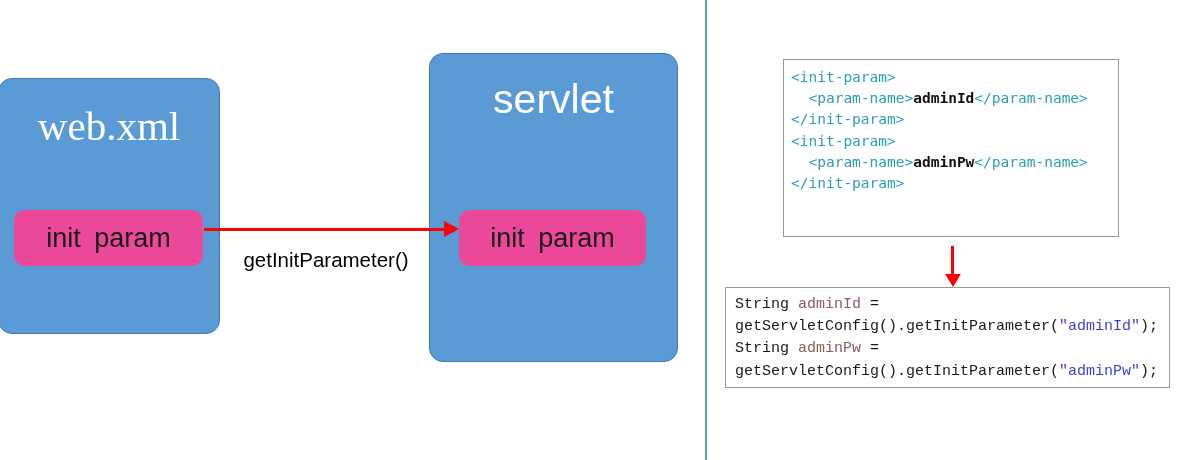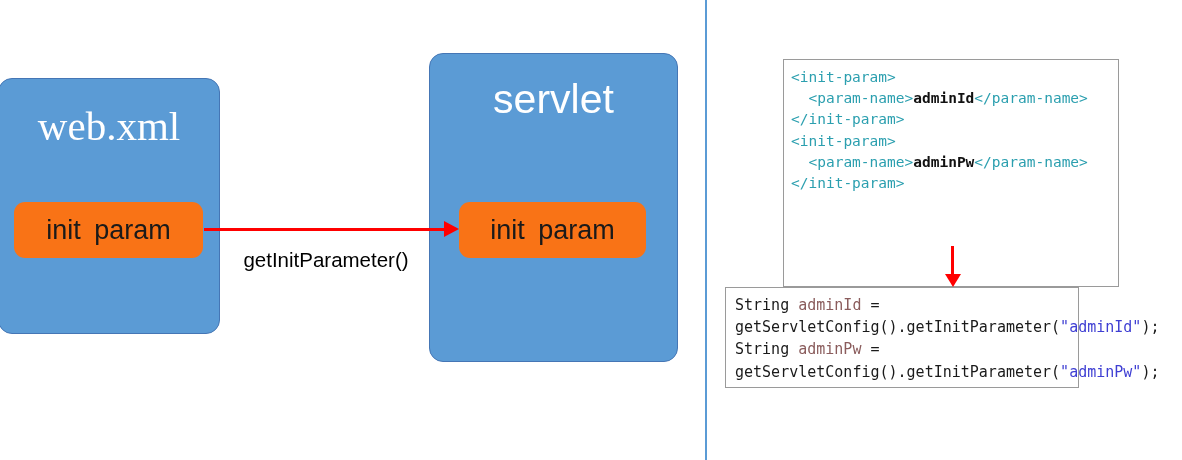--- a/index.html
+++ b/index.html
@@ -13,45 +13,45 @@
     box-sizing:border-box;
   }
   .box-webxml{left:-2px;top:78px;width:222px;height:256px;}
   .box-servlet{left:429px;top:53px;width:249px;height:309px;}
   .box-title{
     color:#ffffff;text-align:center;font-size:41px;font-weight:400;line-height:1.05;
   }
   .box-webxml .box-title{margin-top:26px;font-family:Liberation Serif, serif;}
   .box-servlet .box-title{margin-top:24px;text-align:center;}
   .white-chip{
-    position:absolute;background:#f97316;border-radius:11px;
+    position:absolute;background:#ec4899;border-radius:11px;
     display:flex;align-items:center;justify-content:center;
-    font-size:27px;color:#1a1a1a;word-spacing:6px;
+    font-size:27px;color:#1a1a1a;word-spacing:6px;margin-top:8px;
   }
   .chip-webxml{left:14px;top:202px;width:189px;height:56px;}
   .chip-servlet{left:459px;top:202px;width:187px;height:56px;}
   .h-arrow-line{position:absolute;left:204px;top:228px;width:241px;height:3px;background:#FF0000;}
   .h-arrow-head{
     position:absolute;left:444px;top:221px;width:0;height:0;
     border-left:15px solid #FF0000;border-top:8.5px solid transparent;border-bottom:8.5px solid transparent;
   }
   .h-arrow-label{
     position:absolute;left:228px;top:248px;width:196px;text-align:center;
     font-size:20.5px;color:#000000;white-space:nowrap;
   }
   .divider{position:absolute;left:705px;top:0;width:1.5px;height:460px;background:#5B9BD5;}
   
   .code-box{
     position:absolute;background:#ffffff;border:1.5px solid #9A9A9A;box-sizing:border-box;
     font-family:"DejaVu Sans Mono",monospace;color:#1a1a1a;
   }
-  .code-xml{left:783px;top:59px;width:336px;height:228px;padding:7px 0 0 7px;
+  .code-xml{left:783px;top:59px;width:336px;height:178px;padding:7px 0 0 7px;
     font-size:14.5px;line-height:21.2px;}
-  .code-java{left:725px;top:287px;width:354px;height:101px;padding:6px 0 0 9px;
-    font-size:15px;line-height:22.2px;}
+  .code-java{left:725px;top:287px;width:445px;height:101px;padding:6px 0 0 9px;
+    font-size:15px;line-height:22.2px;font-family:Liberation Mono, monospace;}
   .code-line{white-space:pre;}
   .seg-plain{color:#1a1a1a;}
   .seg-tag{color:#2B9FAF;}
   .seg-val{color:#111111;font-weight:bold;}
   .seg-var{color:#8A5C5C;}
   .seg-str{color:#3F3FD3;}
   .v-arrow-line{position:absolute;left:951px;top:246px;width:3px;height:30px;background:#FF0000;}
   .v-arrow-head{
     position:absolute;left:944.5px;top:274px;width:0;height:0;
     border-top:13px solid #FF0000;border-left:8px solid transparent;border-right:8px solid transparent;

